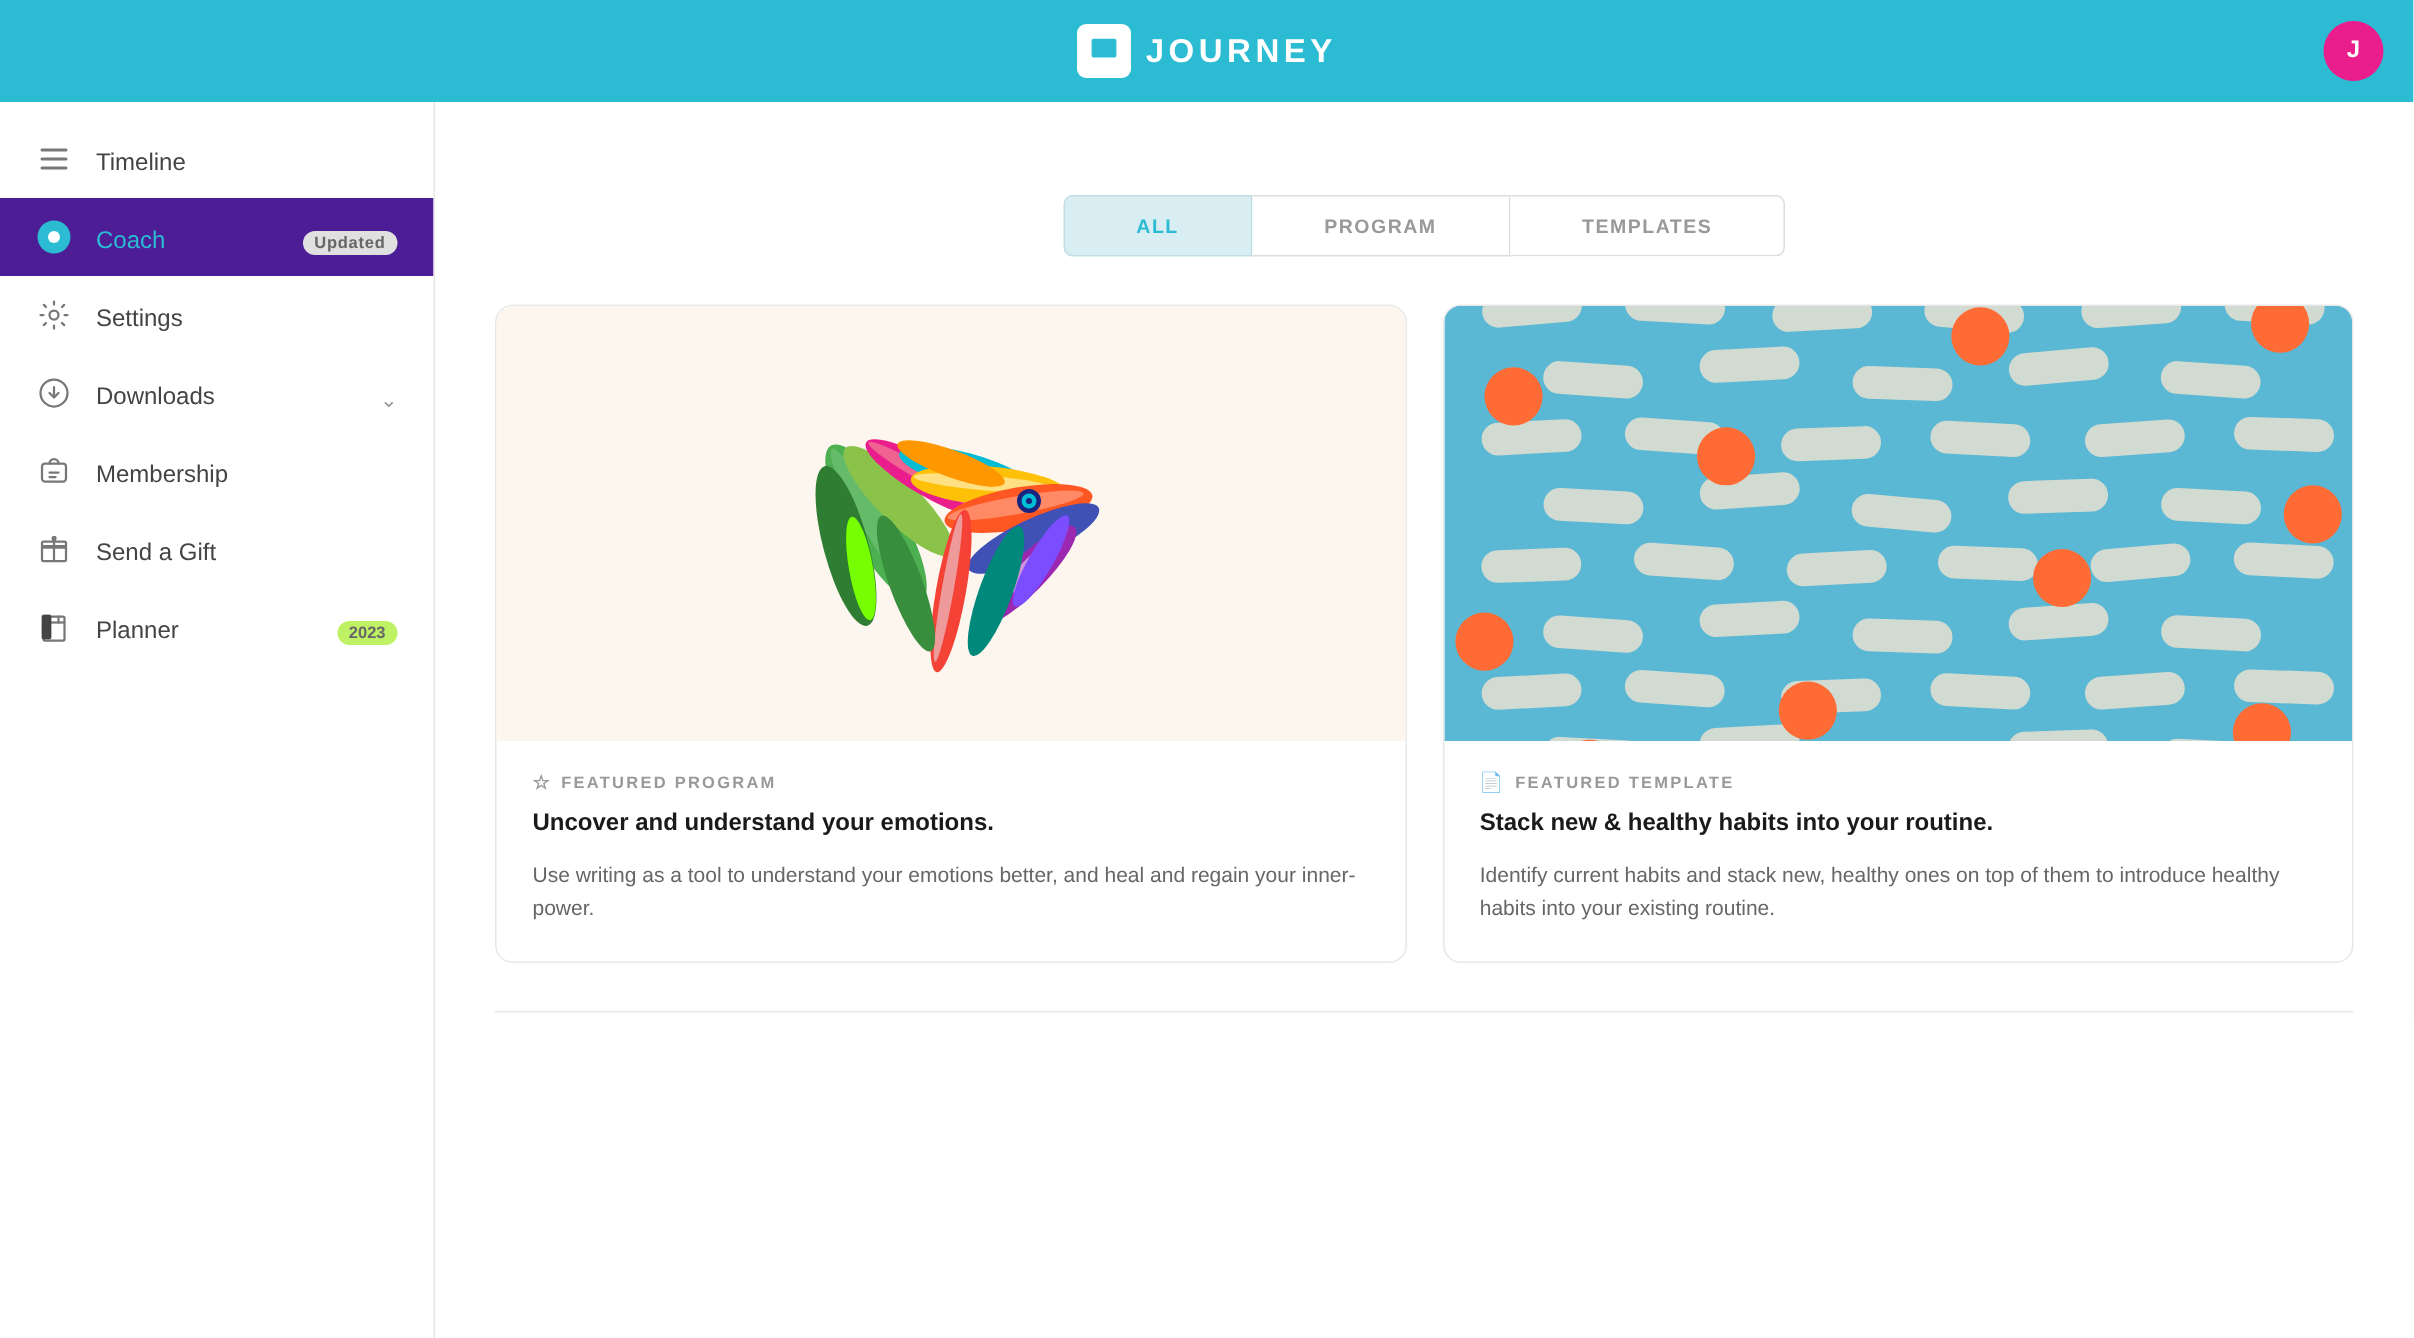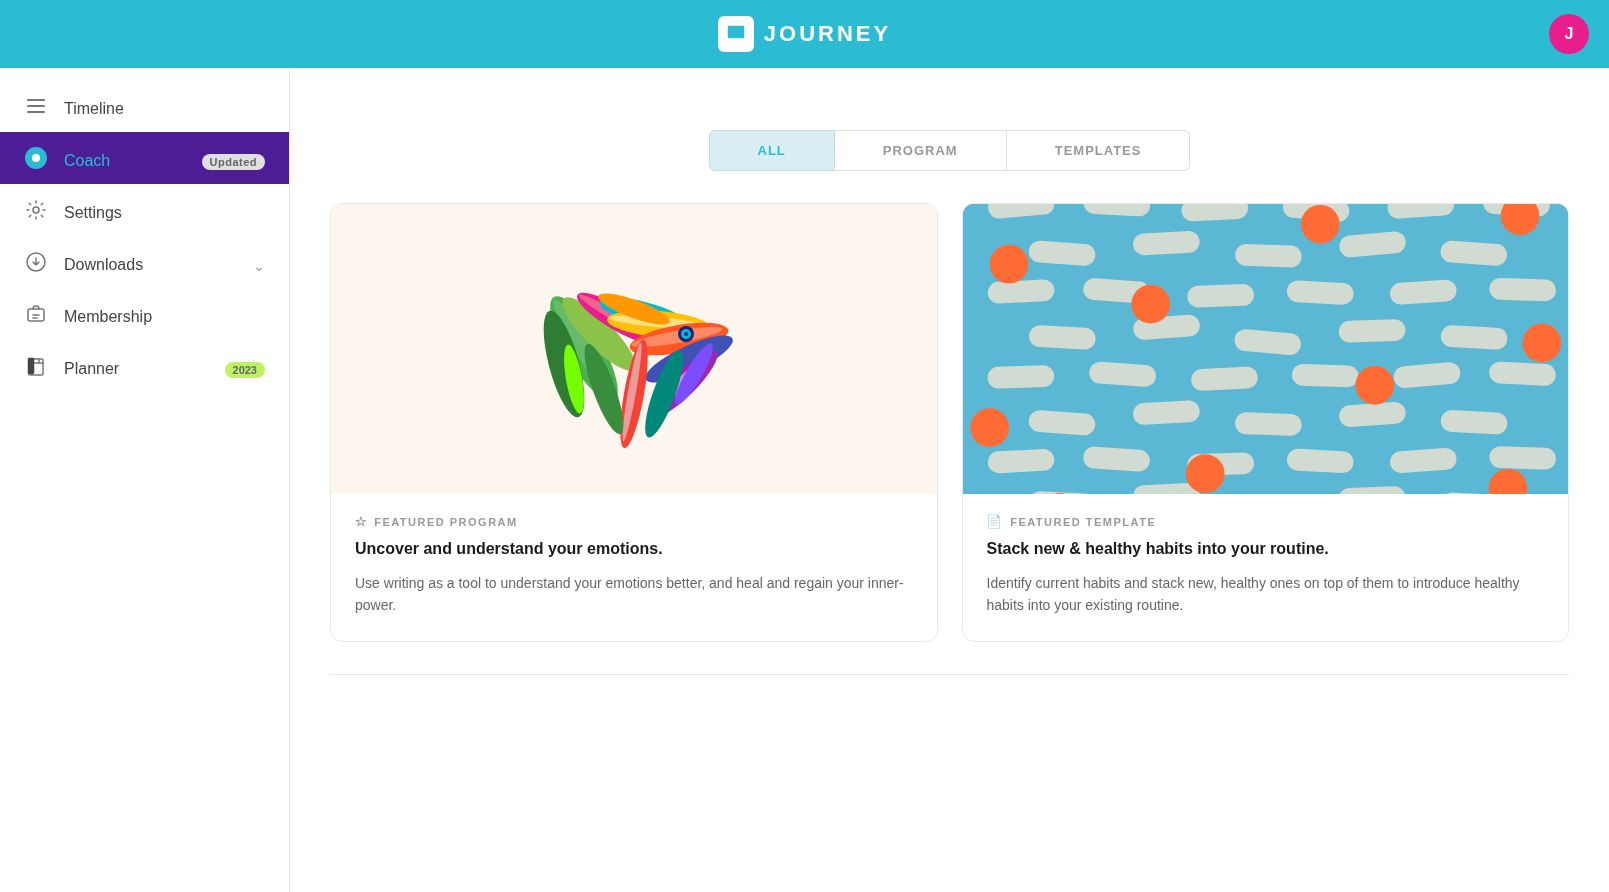--- a/index.html
+++ b/index.html
@@ -319,20 +319,32 @@
       <div class="icon">
         <svg width="20" height="20" viewBox="0 0 20 20" fill="none">
           <rect x="2" y="5" width="16" height="12" rx="2" stroke="#777" stroke-width="1.5"></rect>
           <path d="M7 5c0-1.66 1.34-3 3-3s3 1.34 3 3" stroke="#777" stroke-width="1.5" stroke-linecap="round"></path>
           <path d="M7 11h6M7 14h4" stroke="#777" stroke-width="1.5" stroke-linecap="round"></path>
         </svg>
       </div>
       <span class="label">Membership</span>
     </div>
 
+    <div class="sidebar-item">
+      <div class="icon">
+        <svg width="20" height="20" viewBox="0 0 20 20" fill="none">
+          <rect x="2" y="8" width="16" height="10" rx="1" stroke="#777" stroke-width="1.5"></rect>
+          <rect x="2" y="5" width="16" height="4" rx="1" stroke="#777" stroke-width="1.5"></rect>
+          <path d="M10 5v13" stroke="#777" stroke-width="1.5"></path>
+          <path d="M10 5c0 0-2-3 0-3s0 3 0 3" stroke="#777" stroke-width="1.5" stroke-linecap="round"></path>
+          <path d="M10 5c0 0 2-3 0-3" stroke="#777" stroke-width="1.5" stroke-linecap="round"></path>
+        </svg>
+      </div>
+      <span class="label">Send a Gift</span>
+    </div>
 
     <div class="sidebar-item">
       <div class="icon">
         <svg width="20" height="20" viewBox="0 0 20 20" fill="none">
           <rect x="3" y="3" width="14" height="16" rx="1" stroke="#777" stroke-width="1.5"></rect>
           <path d="M3 7h14" stroke="#777" stroke-width="1.5"></path>
           <path d="M7 3v4M13 3v4" stroke="#777" stroke-width="1.5" stroke-linecap="round"></path>
           <rect x="2" y="2" width="6" height="16" rx="1" fill="#444" stroke="#444" stroke-width="0.5"></rect>
         </svg>
       </div>

